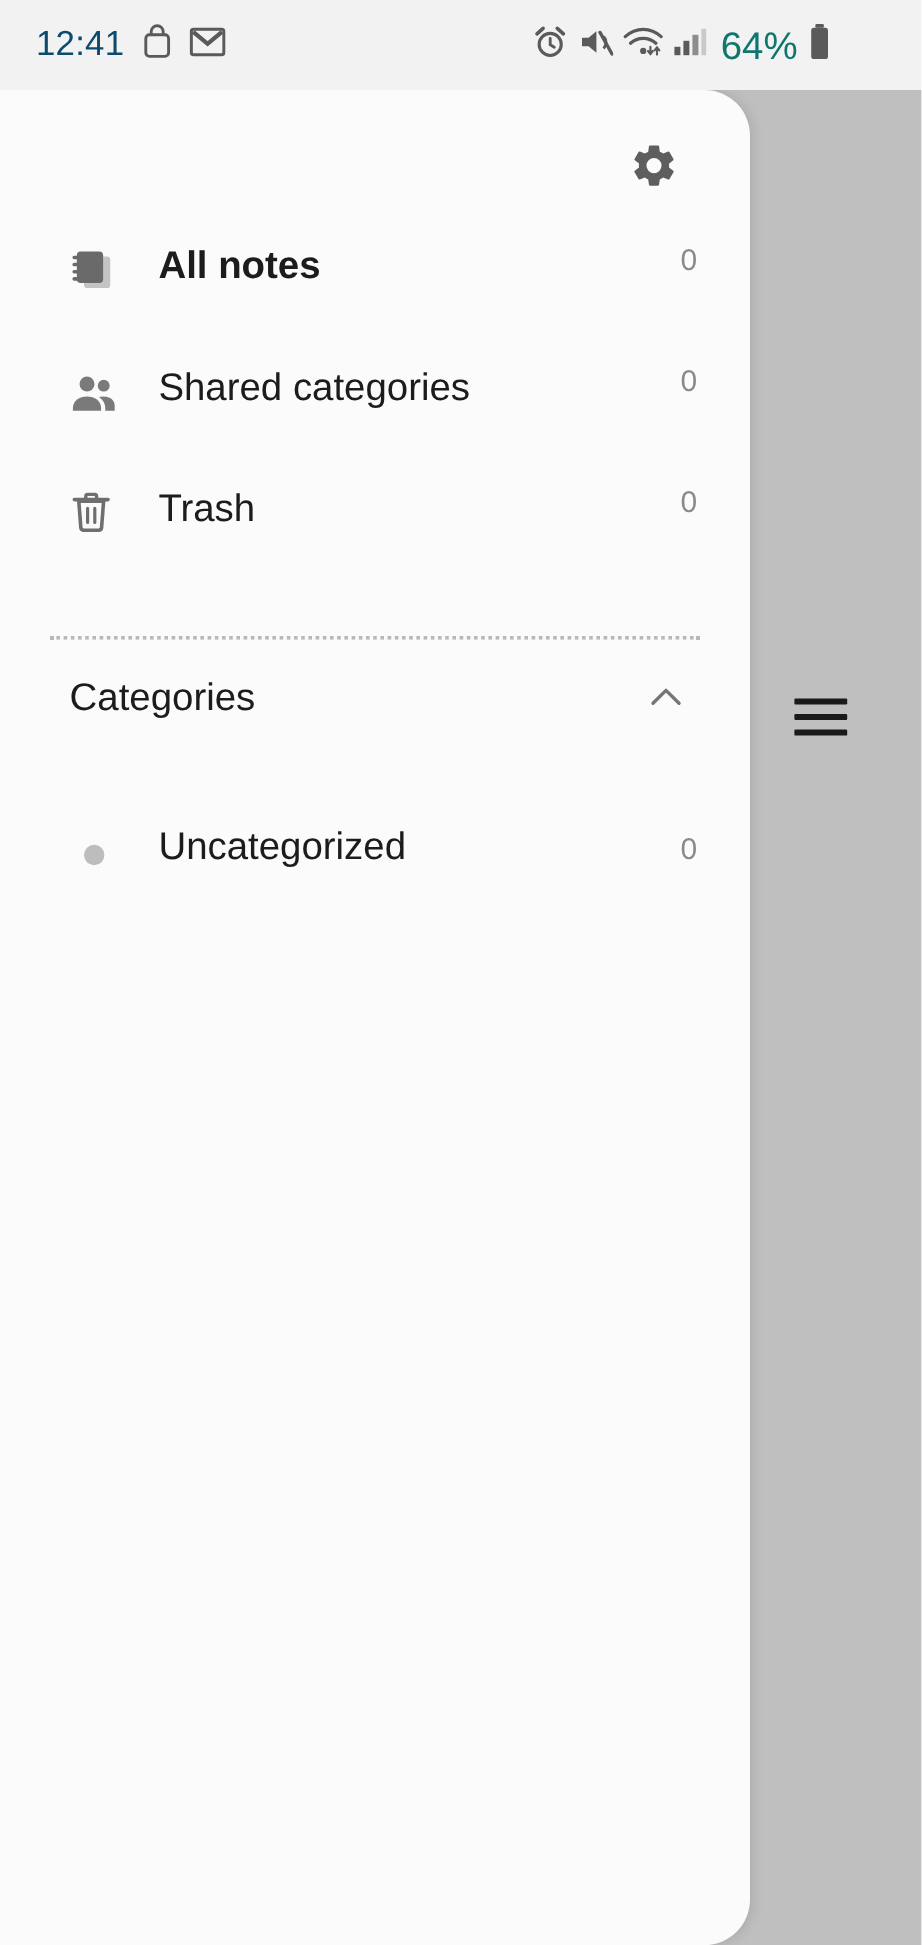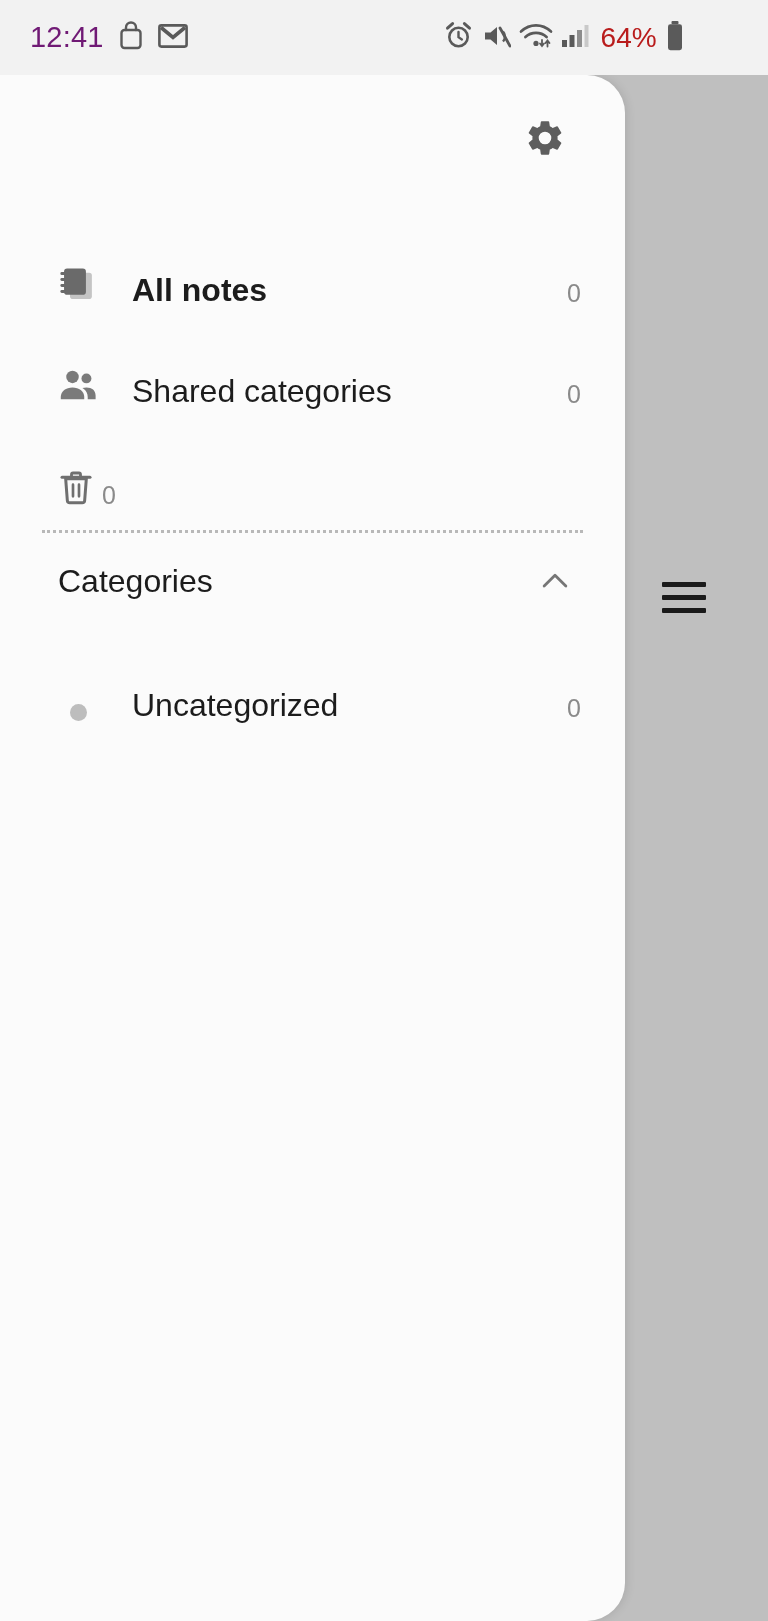--- a/index.html
+++ b/index.html
@@ -29,34 +29,34 @@
     padding: 0 22px 0 30px;
     z-index: 40;
   }
   .status-left {
     display: flex;
     align-items: center;
     gap: 14px;
   }
   .status-time {
     font-size: 29px;
-    color: #701a75;
+    color: #0c4a6e;
     letter-spacing: 0.2px;
     line-height: 1;
     font-weight: 400;
   }
   .status-right {
     display: flex;
     align-items: center;
     gap: 8px;
     margin-left: 256px;
   }
   .status-battery-text {
-    font-size: 28px;
-    color: #b91c1c;
+    font-size: 32px;
+    color: #0f766e;
     line-height: 1;
     margin-left: 4px;
   }
   .sb-icon { display: block; }
 
   
   .scrim {
     position: absolute;
     top: 75px; left: 0;
     width: 768px;
@@ -118,21 +118,21 @@
     align-items: center;
     justify-content: center;
     cursor: pointer;
   }
 
   
   .nav-list { padding: 0; }
   .nav-row {
     height: 101px;
     display: flex;
-    align-items: flex-end;
+    align-items: flex-start;
     padding: 0 42px 0 56px;
     box-sizing: border-box;
     cursor: pointer;
   }
   .nav-icon {
     width: 46px;
     min-width: 46px;
     display: flex;
     align-items: center;
     justify-content: flex-start;
@@ -361,20 +361,21 @@
 
     <div class="nav-row">
       <span class="nav-icon">
         <svg width="40" height="40" viewBox="0 0 24 24">
           <path d="M3.6 5.6h16.8" stroke="#6f6f6f" stroke-width="1.8" stroke-linecap="round"></path>
           <path d="M9.3 5.4V3.9c0-.5.4-.9.9-.9h3.6c.5 0 .9.4.9.9v1.5" fill="none" stroke="#6f6f6f" stroke-width="1.7"></path>
           <path d="M5.8 6.4h12.4l-1 13.1c-.05.8-.7 1.4-1.5 1.4H8.3c-.8 0-1.45-.6-1.5-1.4z" fill="none" stroke="#6f6f6f" stroke-width="1.8"></path>
           <path d="M10.2 10v7M13.8 10v7" stroke="#6f6f6f" stroke-width="1.6" stroke-linecap="round"></path>
         </svg>
       </span>
+      <span class="nav-label">Trash</span>
       <span class="nav-count">0</span>
     </div>
   </div>
 
   <div class="divider"></div>
 
   <div class="cat-header">
     <span class="cat-title">Categories</span>
     <span class="chev-btn">
       <svg width="40" height="40" viewBox="0 0 24 24">

